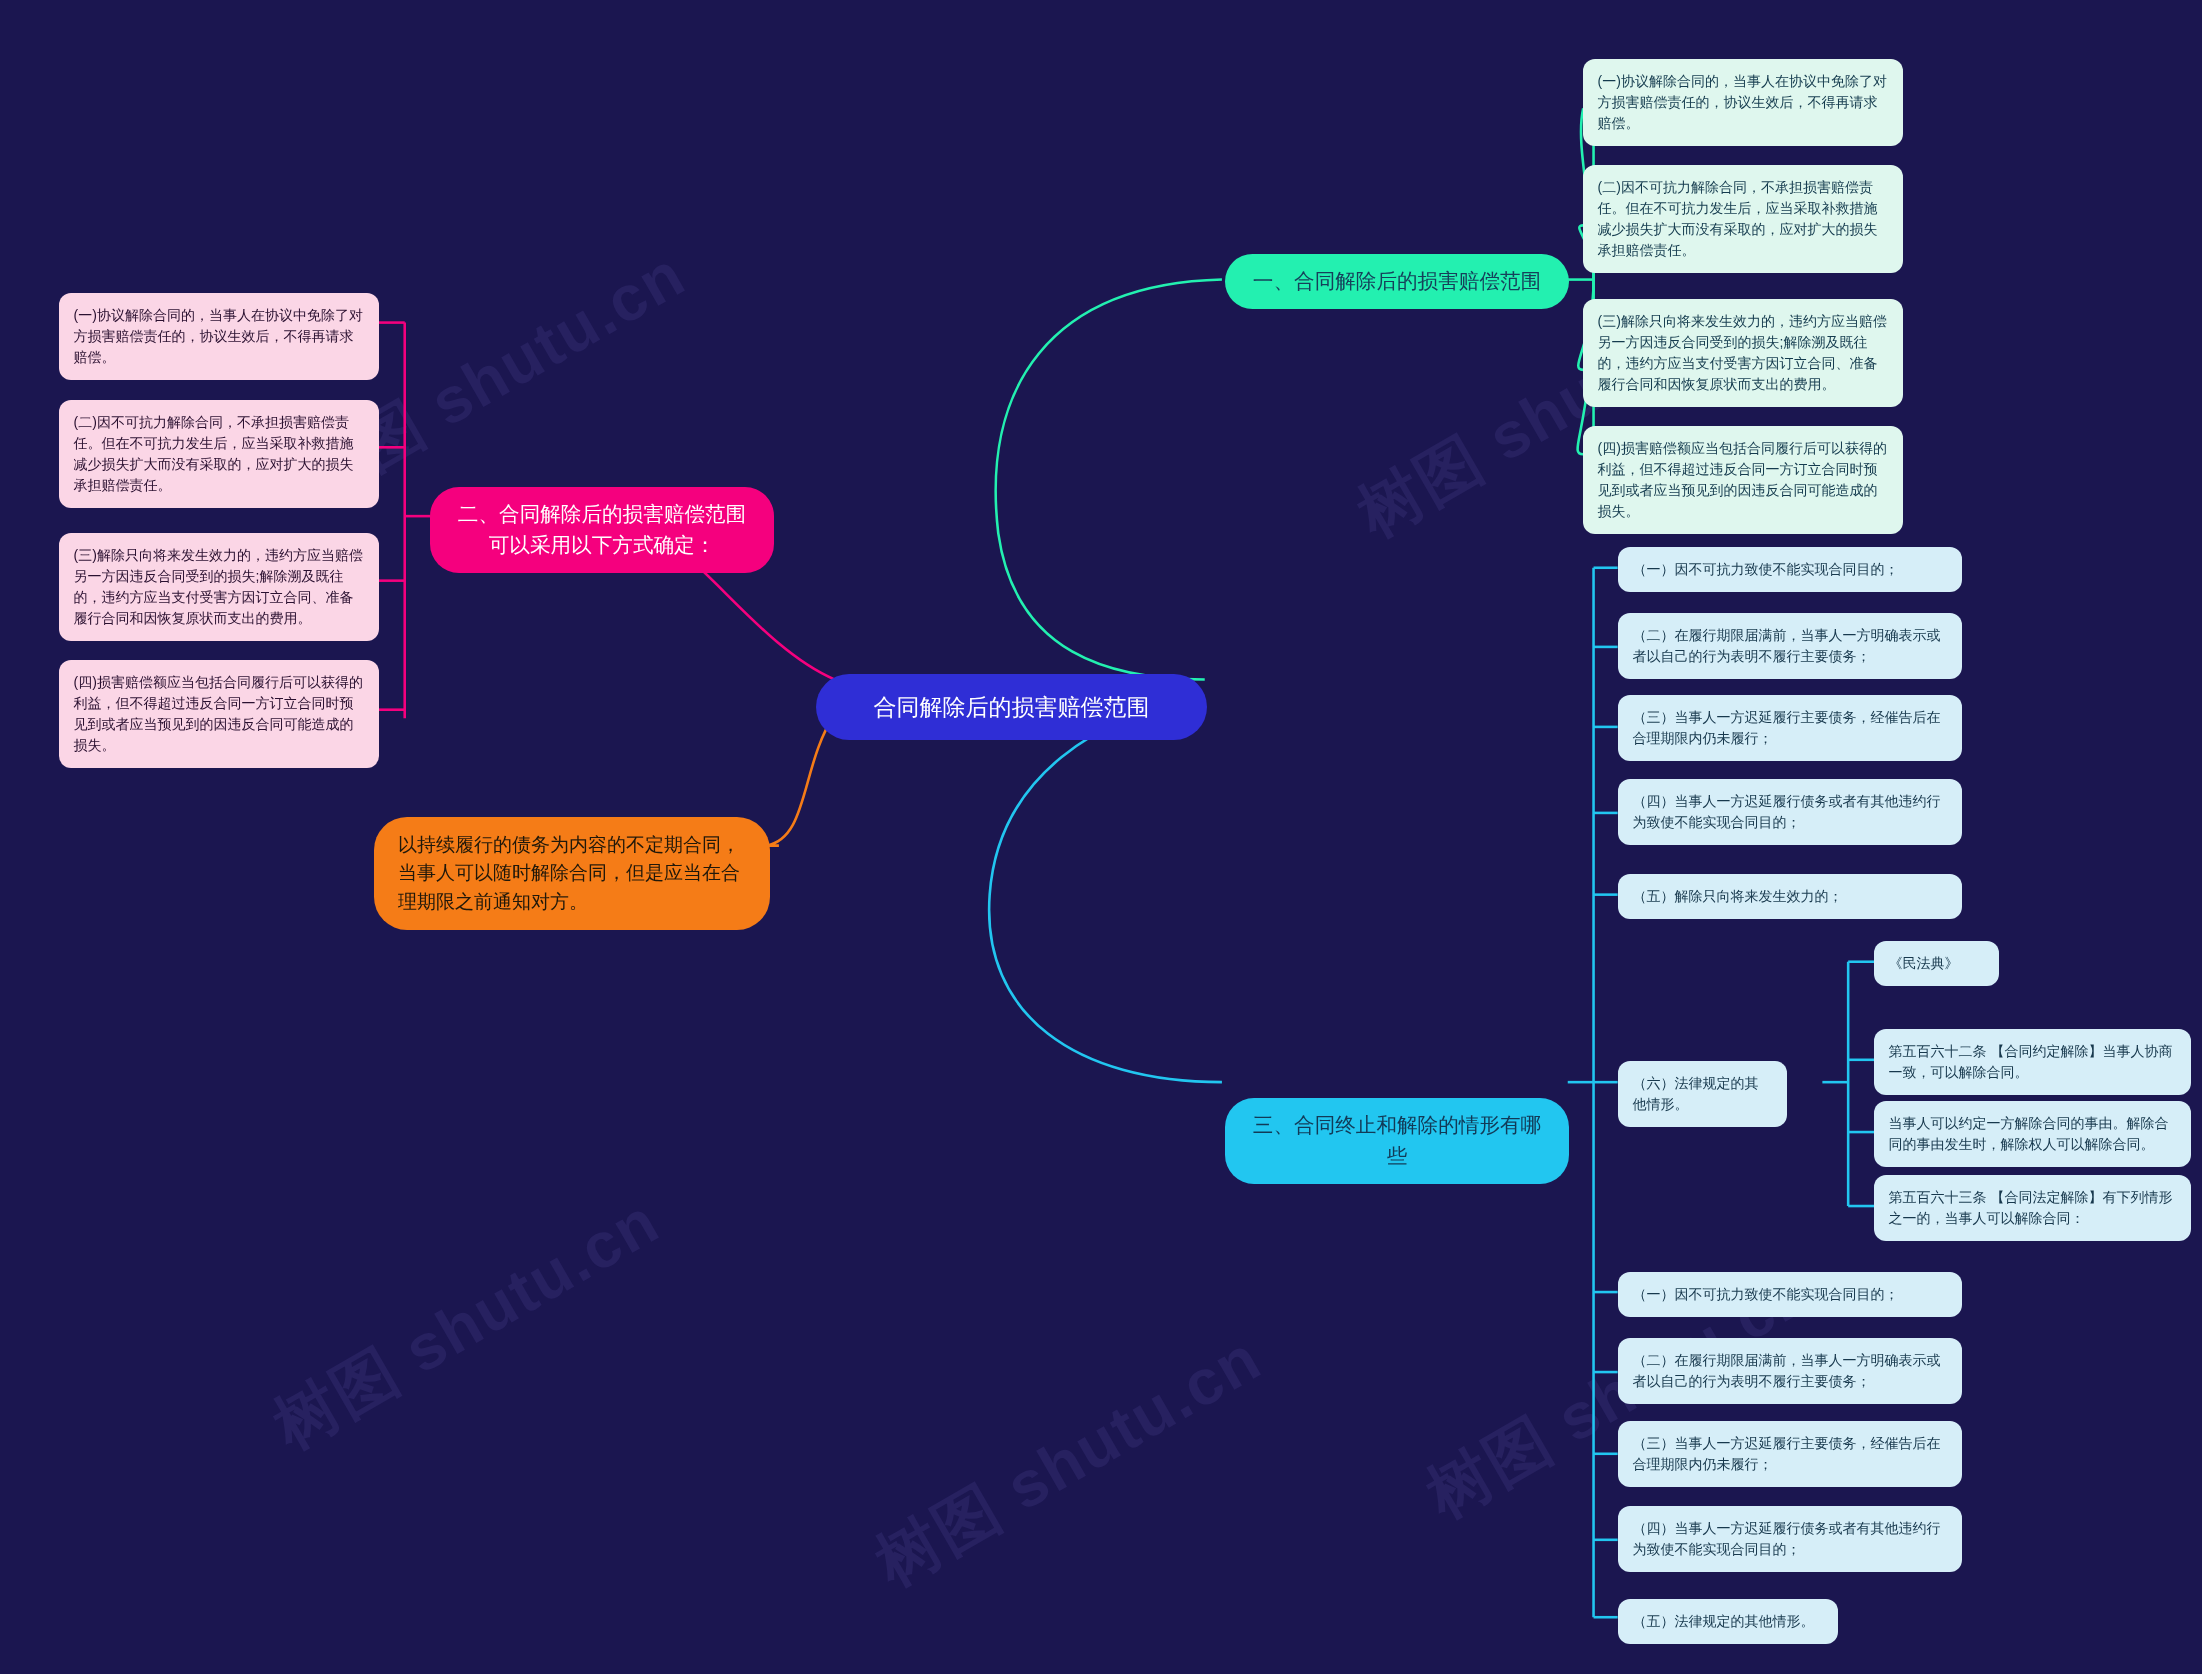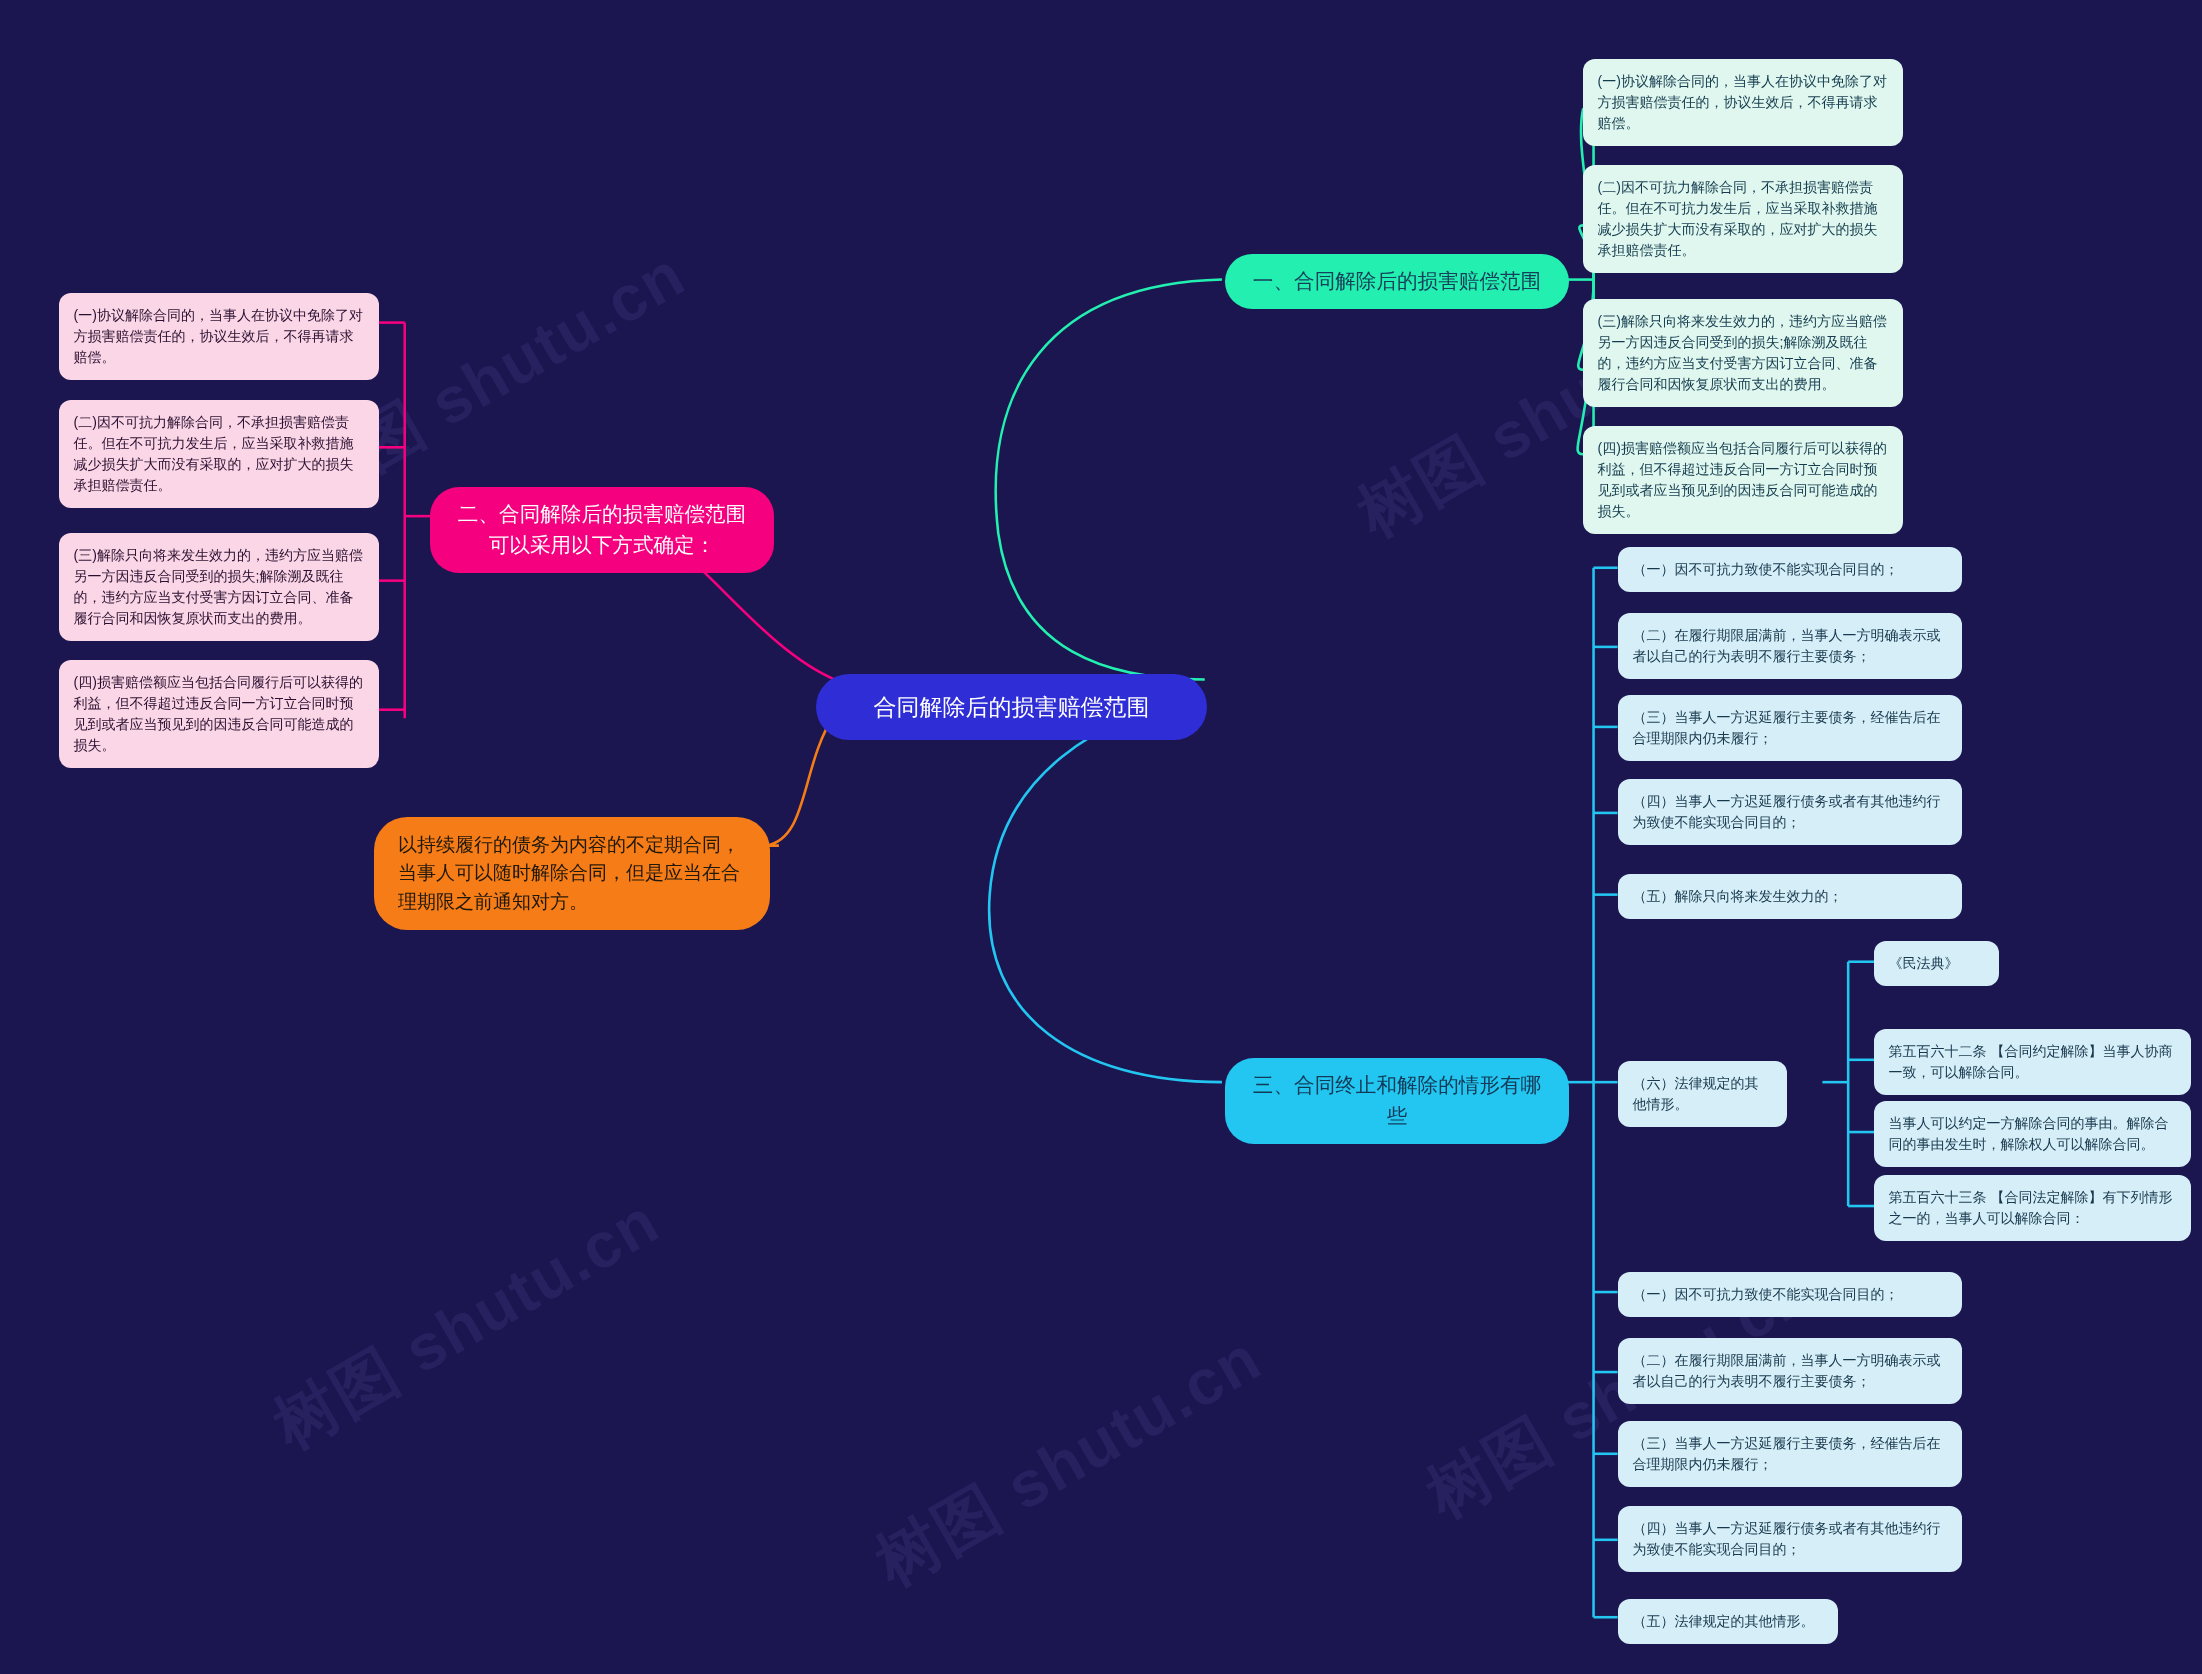--- a/index.html
+++ b/index.html
@@ -40,21 +40,21 @@
   }
   
   .n-topic{
     border-radius:29px;
     font-size:20.6px;
     padding:12px 26px;
     text-align:center;
   }
   .t-green{background:#23f0b0;color:#16405a;}
   .t-pink{background:#f5007e;color:#ffffff;}
-  .t-cyan{background:#22c6f0;color:#123a57;}
+  .t-cyan{background:#22c6f0;color:#123a57;margin-top:40px;}
   
   .n-leaf{
     border-radius:12px;
     font-size:14px;
     padding:12px 14.6px;
     text-align:left;
   }
   .l-green{background:#dff7ee;color:#143b4e;}
   .l-pink{background:#fbd6e6;color:#2a1030;}
   .l-blue{background:#d6eef8;color:#17384d;}

